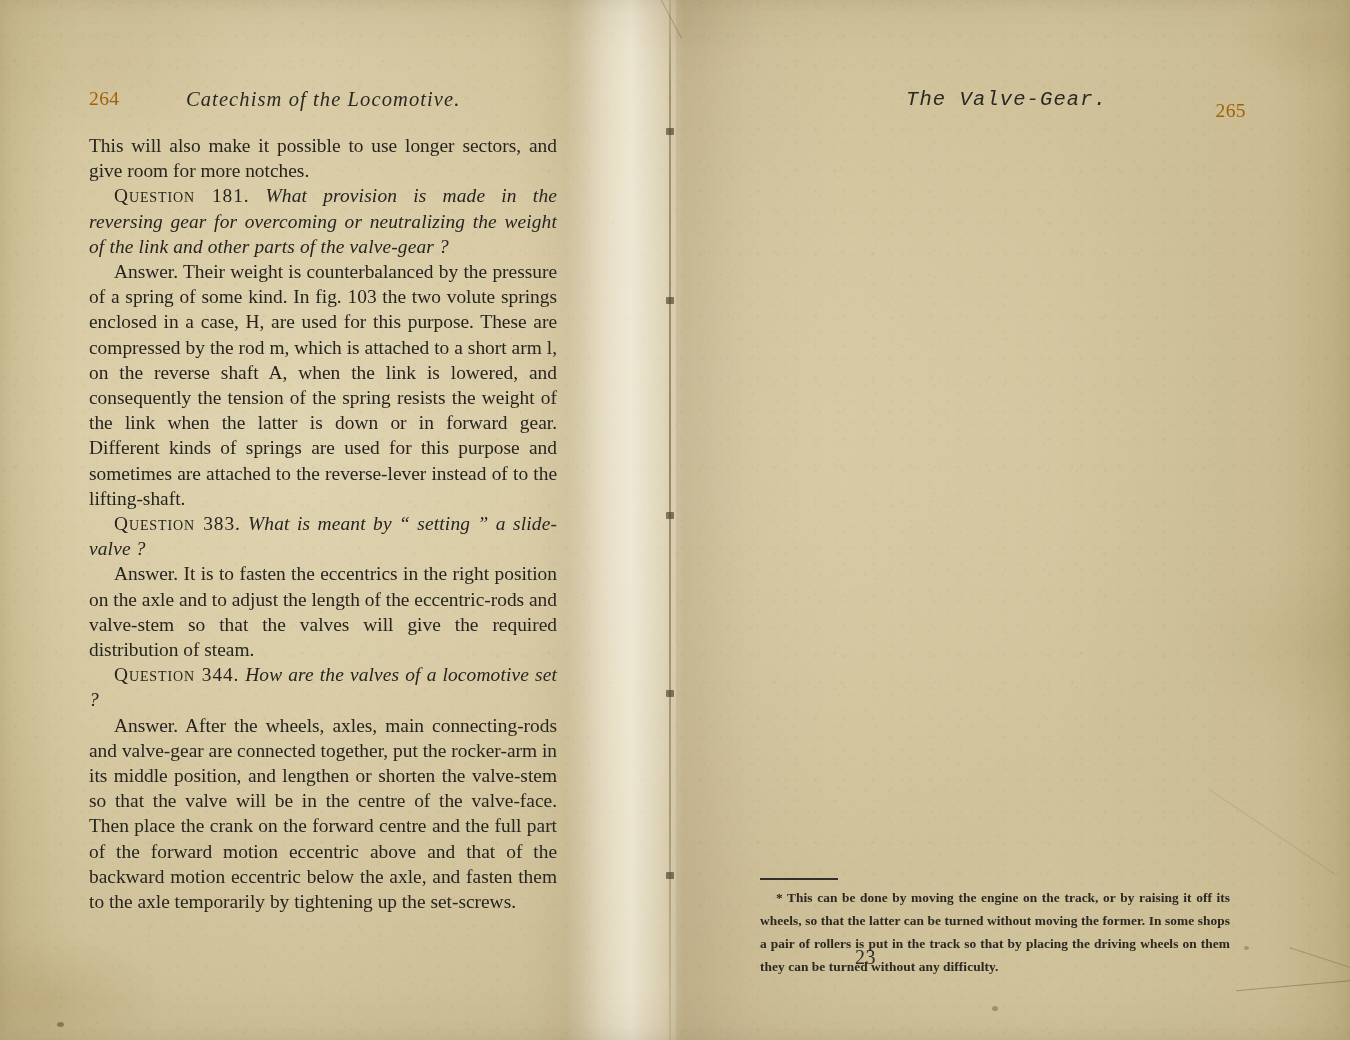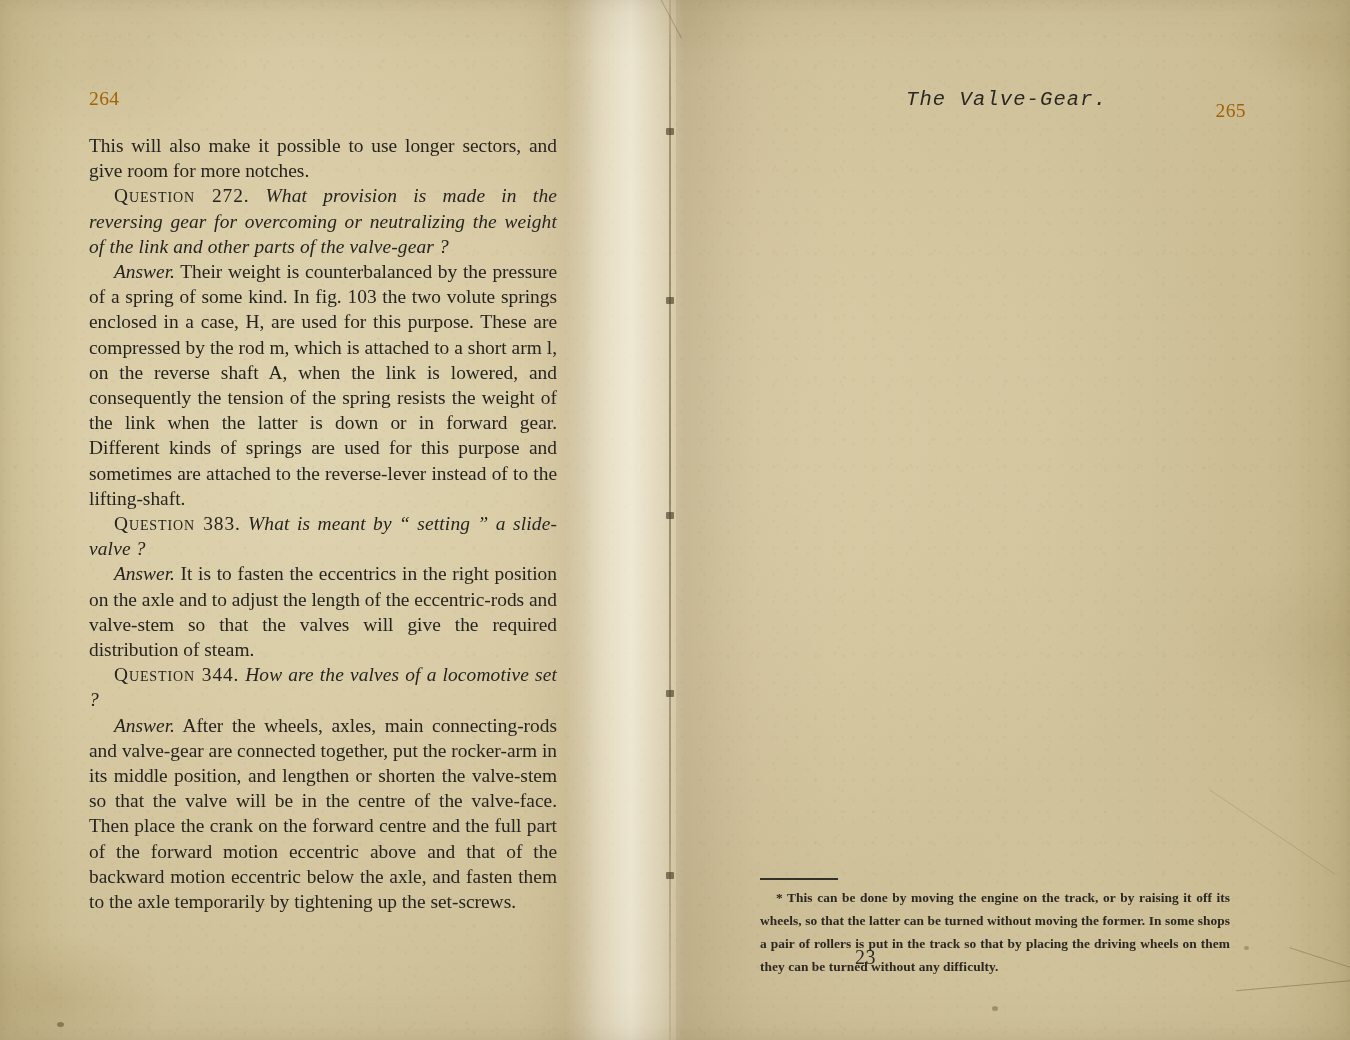--- a/index.html
+++ b/index.html
@@ -166,21 +166,20 @@
 
   .qlabel {
     font-variant: small-caps;
     letter-spacing: .9px;
   }
   .qtext {
     font-style: italic;
     letter-spacing: .15px;
   }
   .alabel {
-    font-style: italic;
   }
 
   
   .footnote-wrap {
     position: absolute;
     left: 760px;
     top: 878px;
     width: 470px;
   }
   .footnote-rule {
@@ -221,30 +220,31 @@
 <div id="spread">
 
   <div class="paper-base"></div>
   <div class="paper-grain"></div>
   <div class="foxing"></div>
 
   <div class="page page-left">
 
     <div class="running-head">
       <span class="folio folio-left">264</span>
+      <span class="head-title head-title-left">Catechism of the Locomotive.</span>
     </div>
 
     <div class="column col-left">
 
       <p>
         <span>This will also make it possible to use longer sectors, and give room for more notches.</span>
       </p>
 
       <p class="indent">
-        <span class="qlabel">Question 272.</span>
+        <span class="qlabel">Question 181.</span>
         <span class="qtext">What provision is made in the reversing gear for overcoming or neutralizing the weight of the link and other parts of the valve-gear ?</span>
       </p>
 
       <p class="indent">
         <span class="alabel">Answer.</span>
         <span>Their weight is counterbalanced by the pressure of a spring of some kind. In fig. 103 the two volute springs enclosed in a case, H, are used for this purpose. These are compressed by the rod m, which is attached to a short arm l, on the reverse shaft A, when the link is lowered, and consequently the tension of the spring resists the weight of the link when the latter is down or in forward gear. Different kinds of springs are used for this purpose and sometimes are attached to the reverse-lever instead of to the lifting-shaft.</span>
       </p>
 
       <p class="indent">
         <span class="qlabel">Question 383.</span>

